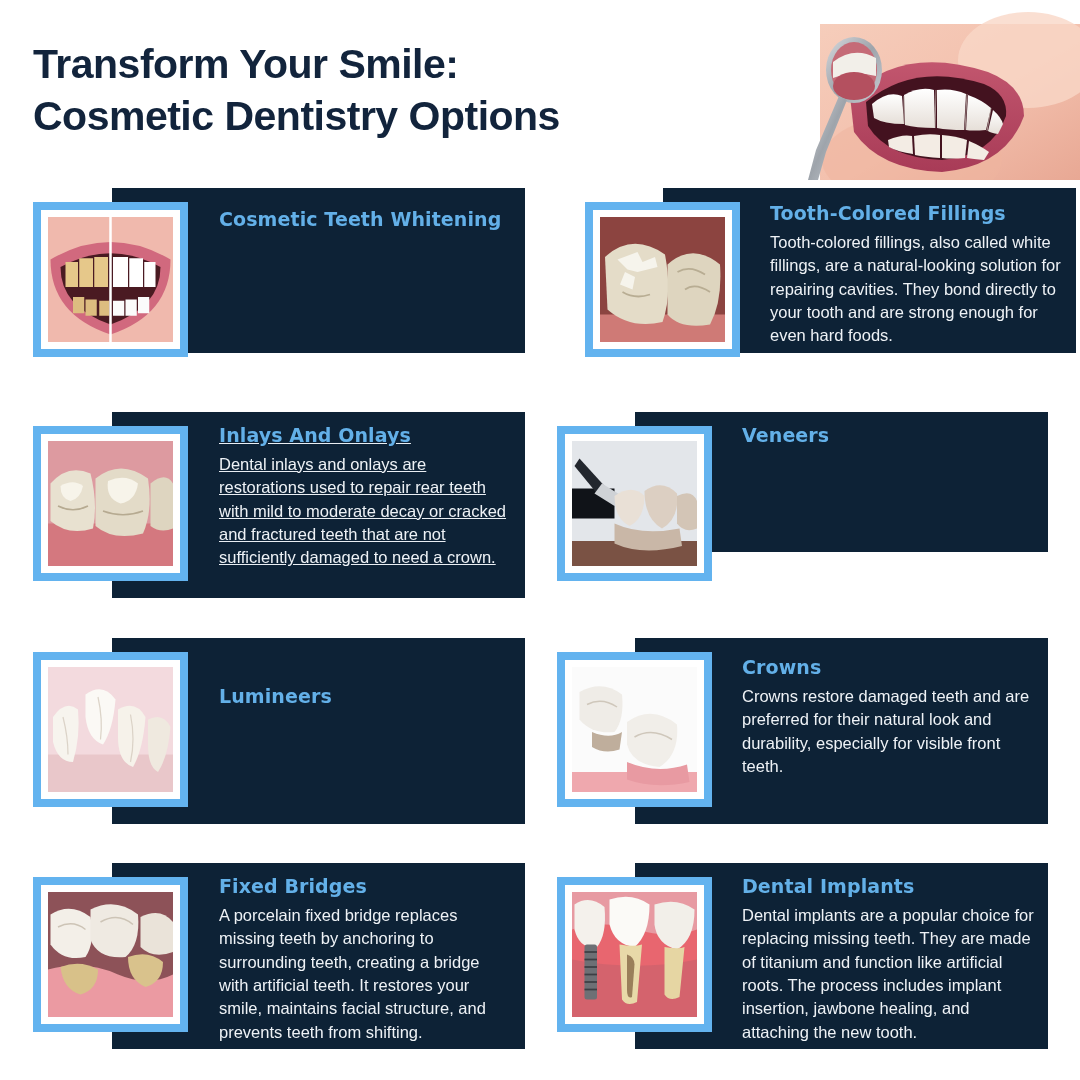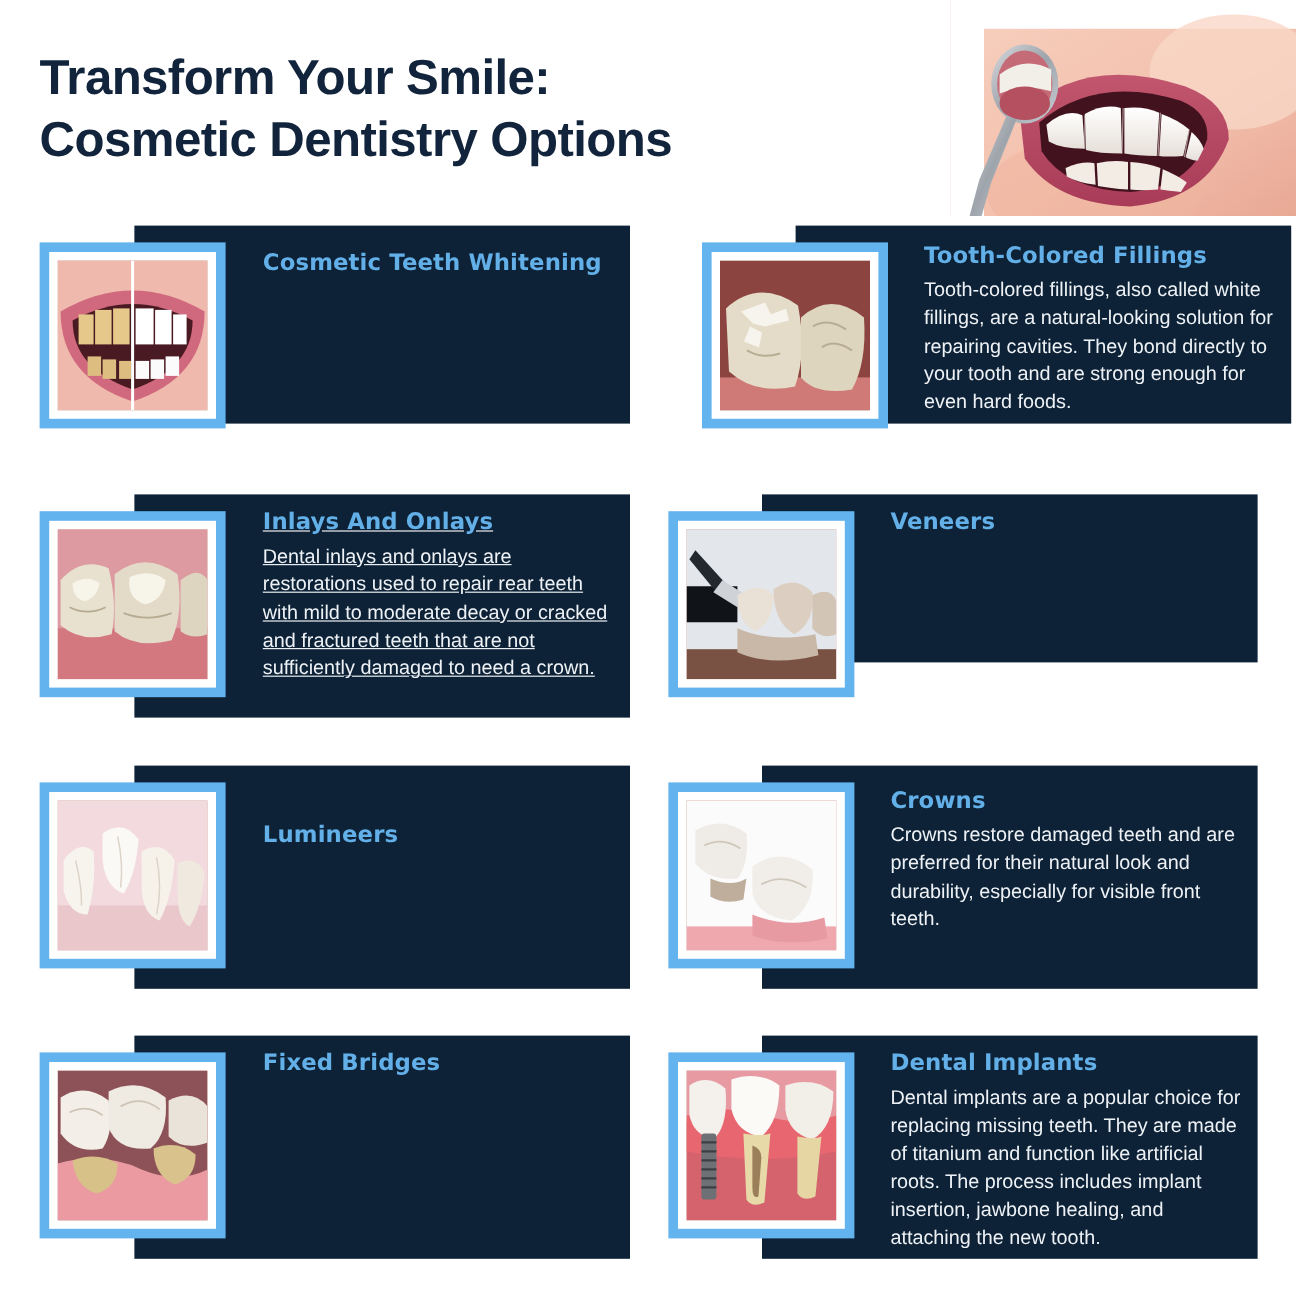--- a/index.html
+++ b/index.html
@@ -344,20 +344,21 @@
             <g stroke="#cdc4b6" stroke-width="1.2" fill="none">
               <path d="M8 28 Q20 22 30 30"></path>
                 <path d="M42 24 Q56 16 68 26"></path>
             </g>
           </svg>
         </div>
       </div>
     </div>
     <div class="body" style="left:219px; top:12px; width:292px;">
       <div class="card-title">Fixed Bridges</div>
+      <div class="card-text">A porcelain fixed bridge replaces missing teeth by anchoring to surrounding teeth, creating a bridge with artificial teeth. It restores your smile, maintains facial structure, and prevents teeth from shifting.</div>
     </div>
   </div>
 
   <div class="card right" style="left:520px; top:863px; width:560px; height:186px;">
     <div class="panel"></div>
     <div class="thumb" style="left:37px; top:14px; width:155px; height:155px;">
       <div class="inner">
         <div class="pic">
           <svg viewBox="0 0 100 100" preserveAspectRatio="none">
             <rect width="100" height="100" fill="#e79aa2"></rect>

